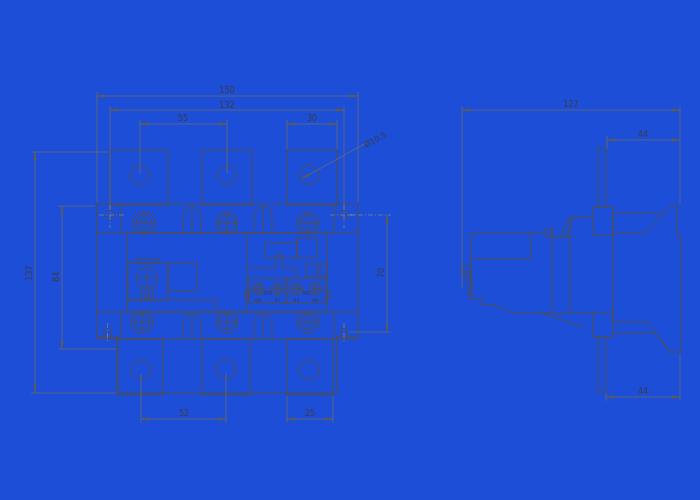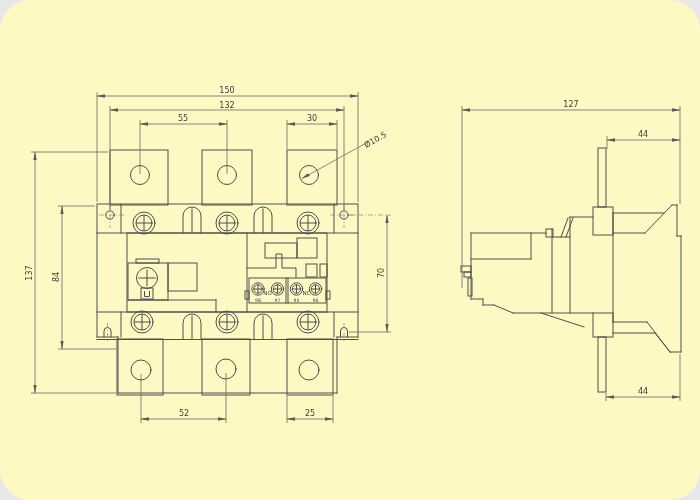--- a/index.html
+++ b/index.html
@@ -1,18 +1,18 @@
 <!DOCTYPE html>
 <html><head>
 <meta charset="utf-8">
 <style>
   html,body{margin:0;padding:0;background:#e8e8e8;}
   .sheet{
-    position:relative;width:700px;height:500px;background:#fef9c3;
-    font-family:"DejaVu Sans","Liberation Sans",sans-serif;overflow:hidden;border-radius:30px;
+    position:relative;width:700px;height:500px;background:#1d4ed8;
+    font-family:"DejaVu Sans","Liberation Sans",sans-serif;overflow:hidden;
   }
   svg{display:block}
   .outline{stroke:#4f4f4f;stroke-width:1;fill:none;stroke-linecap:square}
   .thin{stroke:#6b6b6b;stroke-width:0.8;fill:none}
   .dimline{stroke:#6b6b6b;stroke-width:0.8;fill:none}
   .cline{stroke:#8a8a8a;stroke-width:0.7;fill:none;stroke-dasharray:5 2 1 2}
   .dimtext{font-size:8px;fill:#3c3c3c}
   .tinytext{font-size:4.6px;fill:#3c3c3c}
   .smalltext{font-size:5.6px;fill:#3c3c3c}
   text{user-select:none}

